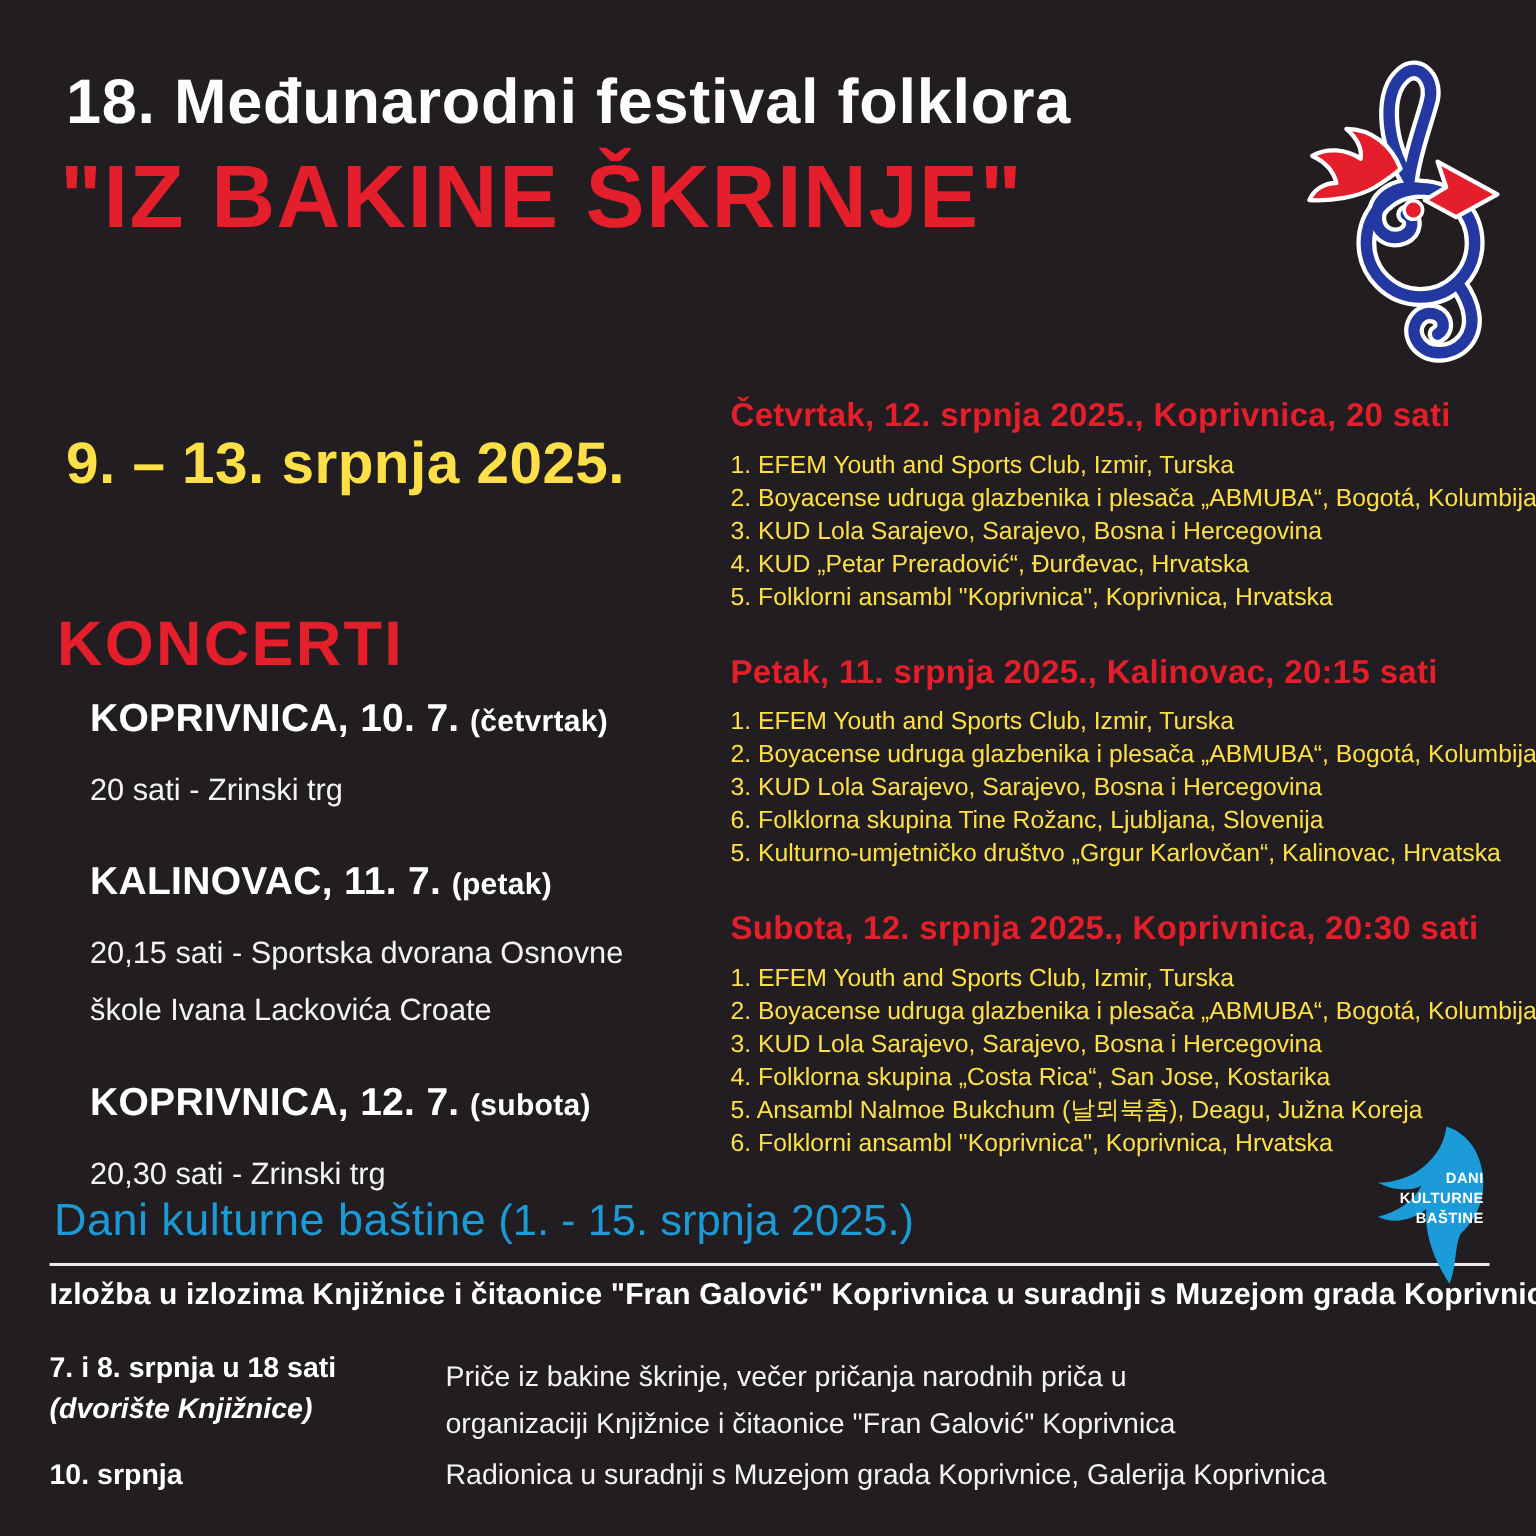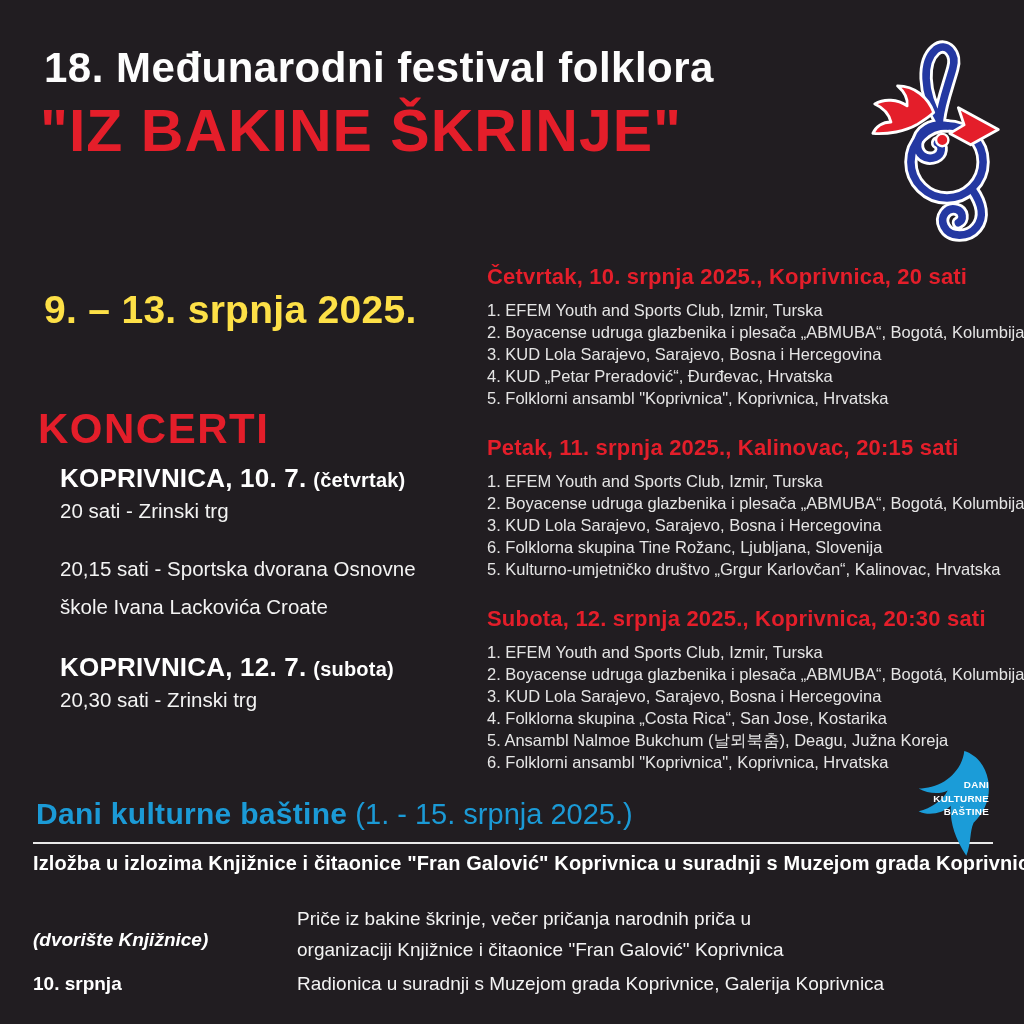--- a/index.html
+++ b/index.html
@@ -18,32 +18,32 @@
   .clef{left:852px;top:34px;width:152px;height:214px}
 
   .dates{left:44px;top:288px;font-size:39px;font-weight:800;color:#fde047;letter-spacing:.3px}
   .koncerti{left:38px;top:405px;font-size:42px;font-weight:800;color:#e41e2a;letter-spacing:1.5px}
 
   
   .venues{left:60px;top:463px;width:415px}
   .venue{margin-bottom:32px}
   .venue-title{font-size:26px;font-weight:800;letter-spacing:.2px;white-space:nowrap}
   .venue-title .wd{font-size:20px;margin-left:7px}
-  .venue-detail{font-size:20.5px;line-height:26px;color:#f3f3f3;margin-top:4px;font-weight:400}
+  .venue-detail{font-size:20.5px;line-height:26px;color:#f3f3f3;margin-top:20px;font-weight:400}
 
   
   .programs{left:487px;top:264px;width:534px}
   .program{margin-bottom:26px}
   .program h3{margin:0 0 9px 0;font-size:22px;font-weight:800;color:#e41e2a;letter-spacing:.2px;white-space:nowrap}
   .program ul{margin:0;padding:0;list-style:none}
-  .program li{font-size:16.5px;line-height:22px;color:#e5e5e5;white-space:nowrap}
+  .program li{font-size:16.5px;line-height:22px;color:#fde047;white-space:nowrap}
 
   
   .h-title{left:36px;top:797px;font-size:30px;white-space:nowrap}
-  .h-title .main{color:#1b9ad6;font-weight:700;letter-spacing:.3px}
+  .h-title .main{color:#1b9ad6;font-weight:400;letter-spacing:.3px}
   .h-title .range{color:#1b9ad6;font-weight:400;font-size:29px;margin-left:8px}
   .sep{left:33px;top:842px;width:960px;height:2px;background:#e9e9e9}
   .h-sub{left:33px;top:852px;width:980px;font-size:20px;font-weight:700;letter-spacing:.1px;white-space:nowrap}
   .h-when{left:33px;top:902px;font-size:19px;font-weight:800}
   .h-note{left:33px;top:929px;font-size:19px;font-weight:800;font-style:italic}
   .h-desc1{left:297px;top:903px;font-size:19px;line-height:31px;color:#f3f3f3}
   .h-when2{left:33px;top:973px;font-size:19px;font-weight:800}
   .h-desc2{left:297px;top:973px;font-size:19px;color:#f3f3f3}
 
   .dkb{left:903px;top:749px;width:108px;height:112px}
@@ -79,34 +79,37 @@
   <div class="abs koncerti">KONCERTI</div>
 
   <div class="abs venues">
     <div class="venue">
       <div class="venue-title">
         <span>KOPRIVNICA, 10. 7.</span><span class="wd">(četvrtak)</span>
       </div>
       <div class="venue-detail">20 sati - Zrinski trg</div>
     </div>
     <div class="venue">
+      <div class="venue-title">
+        <span>KALINOVAC, 11. 7.</span><span class="wd">(petak)</span>
+      </div>
       <div class="venue-detail">20,15 sati - Sportska dvorana Osnovne</div>
       <div class="venue-detail" style="margin-top:12px">škole Ivana Lackovića Croate</div>
     </div>
     <div class="venue">
       <div class="venue-title">
         <span>KOPRIVNICA, 12. 7.</span><span class="wd">(subota)</span>
       </div>
       <div class="venue-detail">20,30 sati - Zrinski trg</div>
     </div>
   </div>
 
   <div class="abs programs">
     <div class="program">
-      <h3>Četvrtak, 10. srpnja 2025., Koprivnica, 20 sati</h3>
+      <h3>Četvrtak, 12. srpnja 2025., Koprivnica, 20 sati</h3>
       <ul>
         <li>1. EFEM Youth and Sports Club, Izmir, Turska</li>
         <li>2. Boyacense udruga glazbenika i plesača „ABMUBA“, Bogotá, Kolumbija</li>
         <li>3. KUD Lola Sarajevo, Sarajevo, Bosna i Hercegovina</li>
         <li>4. KUD „Petar Preradović“, Đurđevac, Hrvatska</li>
         <li>5. Folklorni ansambl "Koprivnica", Koprivnica, Hrvatska</li>
       </ul>
     </div>
     <div class="program">
       <h3>Petak, 11. srpnja 2025., Kalinovac, 20:15 sati</h3>
@@ -130,20 +133,21 @@
       </ul>
     </div>
   </div>
 
   <div class="abs h-title">
     <span class="main">Dani kulturne baštine</span><span class="range">(1. - 15. srpnja 2025.)</span>
   </div>
   <div class="abs sep"></div>
   <div class="abs h-sub">Izložba u izlozima Knjižnice i čitaonice "Fran Galović" Koprivnica u suradnji s Muzejom grada Koprivnice</div>
 
+  <div class="abs h-when">7. i 8. srpnja u 18 sati</div>
   <div class="abs h-note">(dvorište Knjižnice)</div>
   <div class="abs h-desc1">
     <div>Priče iz bakine škrinje, večer pričanja narodnih priča u</div>
     <div>organizaciji Knjižnice i čitaonice "Fran Galović" Koprivnica</div>
   </div>
   <div class="abs h-when2">10. srpnja</div>
   <div class="abs h-desc2">Radionica u suradnji s Muzejom grada Koprivnice, Galerija Koprivnica</div>
 
   <svg class="abs dkb" viewBox="0 0 100 108">
     <path d="M57,2 C56,13 49,24 38,31 C30,36 21,38 13,38 C22,43 33,44 41,40 C36,50 25,57 13,60 C23,65 36,62 44,55 C43,68 47,85 59,103 C64,90 62,80 66,71 C77,61 83,46 80,30 C77,14 67,5 57,2 Z" fill="#1b9cd8"></path>

